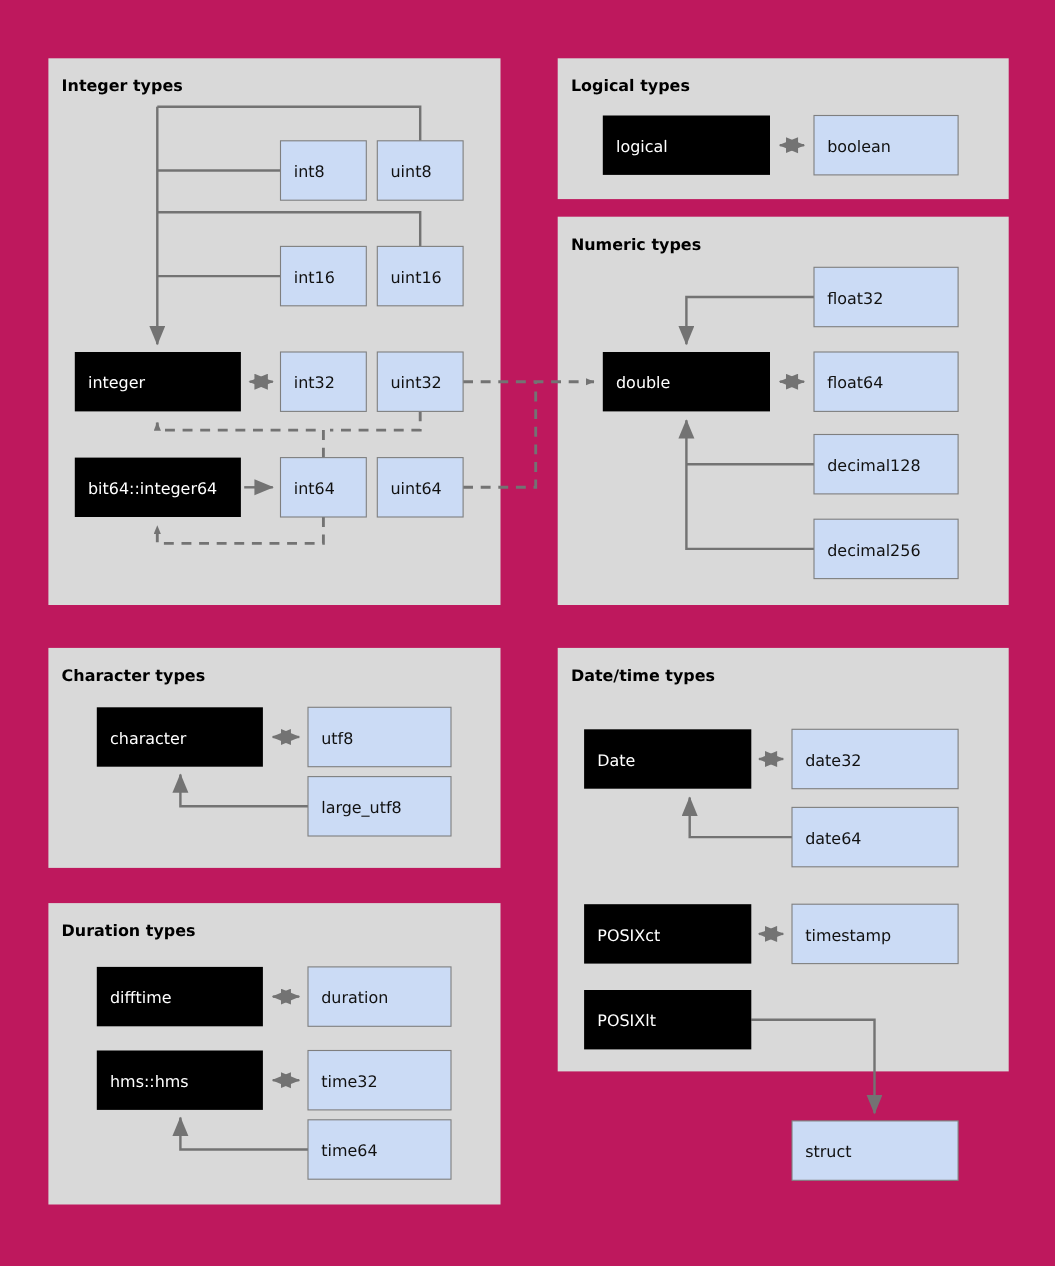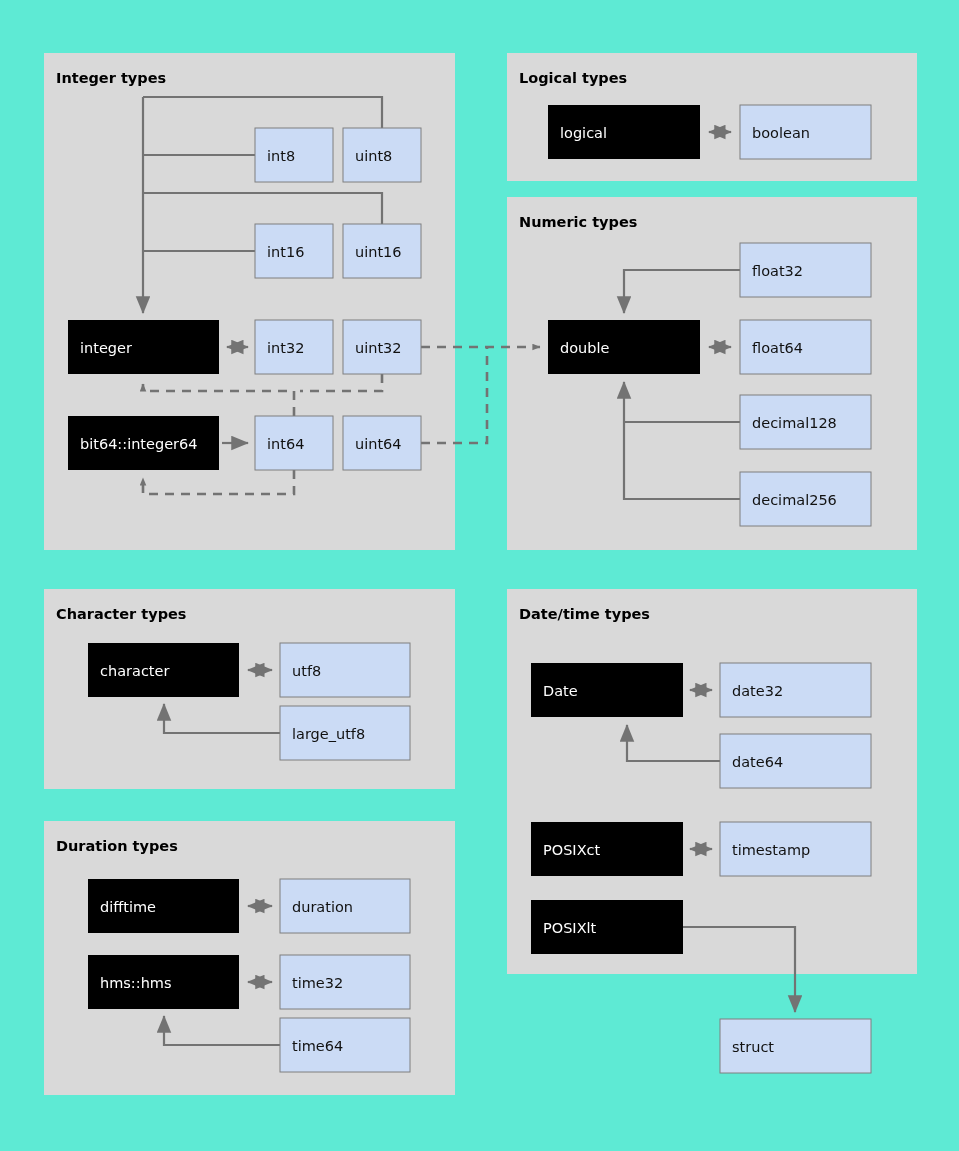--- a/index.html
+++ b/index.html
@@ -1,16 +1,16 @@
 <!DOCTYPE html>
 <html><head>
 <meta charset="utf-8">
 <style>
   html,body{margin:0;padding:0;background:#000;}
-  #stage{position:relative;width:959px;height:1151px;background:#5eead4;overflow:hidden;
+  #stage{position:relative;width:959px;height:1151px;background:#be185d;overflow:hidden;
          font-family:"DejaVu Sans","Liberation Sans",sans-serif;}
   svg{position:absolute;left:0;top:0;width:959px;height:1151px;}
   .panel{fill:#d9d9d9;stroke:none;}
   .panel-title{font-size:14.5px;font-weight:bold;fill:#000;
                font-family:"DejaVu Sans","Liberation Sans",sans-serif;}
   .nodebox-dark{fill:#000000;stroke:none;}
   .nodebox-blue{fill:#cbdbf5;stroke:#7f7f7f;stroke-width:1;}
   .node-label-light{font-size:14.5px;fill:#ffffff;
                font-family:"DejaVu Sans","Liberation Sans",sans-serif;}
   .node-label-dark{font-size:14.5px;fill:#111111;

